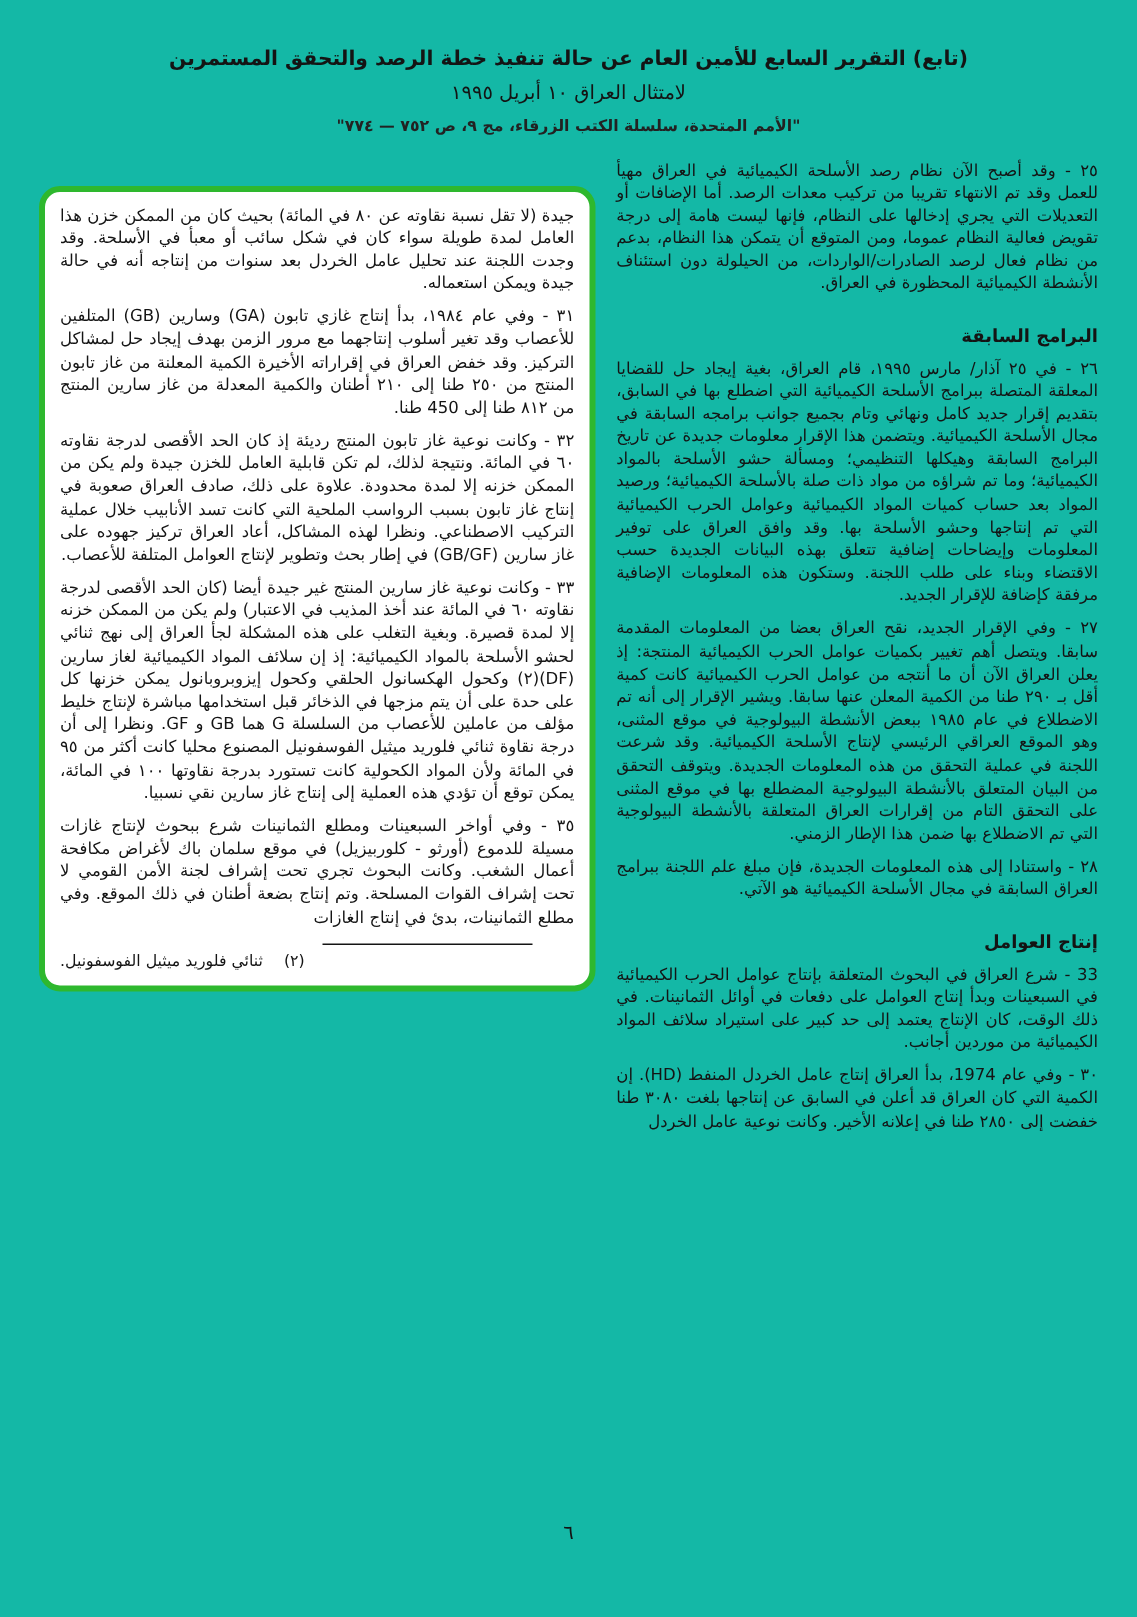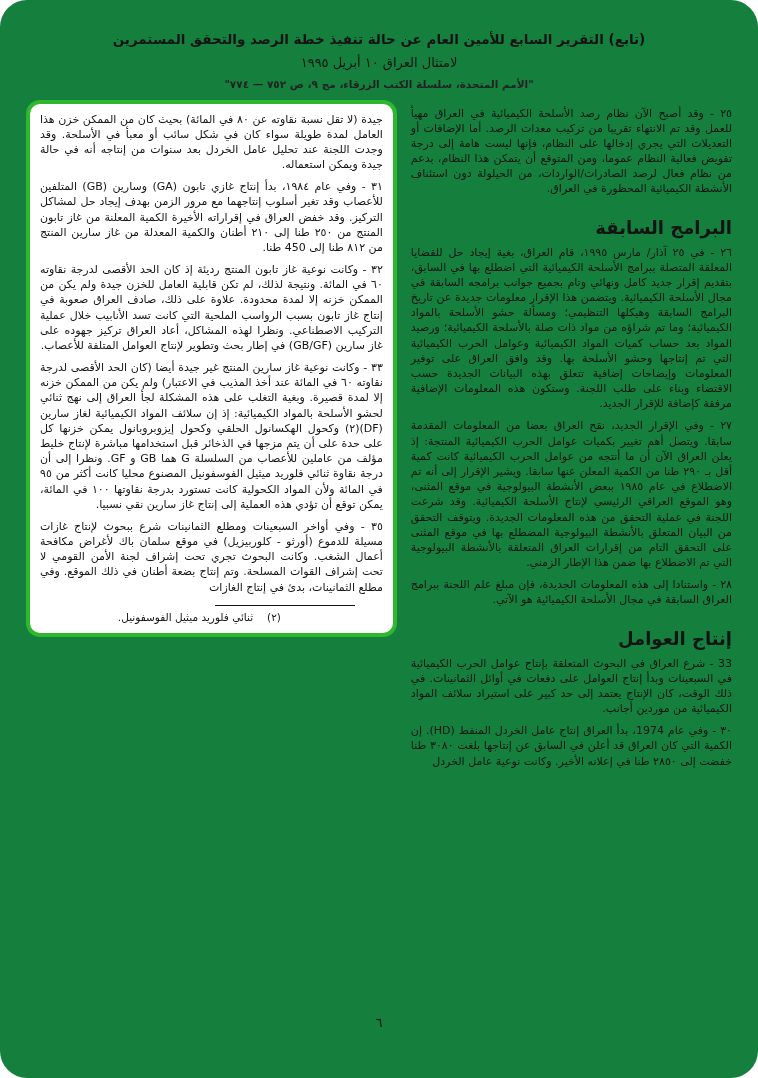--- a/index.html
+++ b/index.html
@@ -5,24 +5,23 @@
   * { margin: 0; padding: 0; box-sizing: border-box; }
   html, body { width: 758px; background: #ffffff; }
   body {
     font-family: "DejaVu Sans", "Liberation Sans", sans-serif;
     color: #141414;
   }
   .page {
     position: relative;
     width: 758px;
     height: 1078px;
-    background: #15803d;
+    background: #14b8a6;
     padding: 30px 26px 0 26px;
     overflow: hidden;
-    border-radius: 27px;
   }
   .doc-header {
     direction: rtl;
     text-align: center;
     margin-bottom: 10px;
   }
   .title-line-1 {
     font-weight: bold;
     font-size: 13.5px;
     line-height: 1.45;
@@ -39,52 +38,52 @@
     color: #222;
   }
   .columns {
     direction: rtl;           
     display: flex;
     gap: 14px;
     margin-top: 8px;
     align-items: flex-start;
   }
   .column-right { width: 336px; padding-top: 6px; }
-  .column-left  { width: 388px; }
+  .column-left  { width: 388px; margin-top: 24px; }
   .green-box {
     border: 4px solid var(--box-green, #2eb82e);
     border-radius: 14px;
     padding: 8px 10px 10px 10px;
     background: #ffffff;
   }
   .para {
     direction: rtl;
     text-align: justify;
     font-size: 11px;
     line-height: 1.38;
     margin-bottom: 7px;
   }
   .section-heading {
     direction: rtl;
     text-align: right;
-    font-size: 18px;
+    font-size: 12px;
     font-weight: bold;
     margin: 20px 0 7px 0;
   }
   .footnote-rule {
     width: 140px;
     border-top: 1.5px solid #141414;
     margin-top: 10px;
     margin-bottom: 5px;
     margin-left: auto;        
     margin-right: 28px;
   }
   .footnote {
     direction: rtl;
-    text-align: center;
+    text-align: left;
     font-size: 10.5px;
     padding-right: 24px;
   }
   .footnote .marker { margin-left: 14px; }
   .page-number {
     position: absolute;
     left: 0;
     right: 0;
     bottom: 48px;
     text-align: center;

